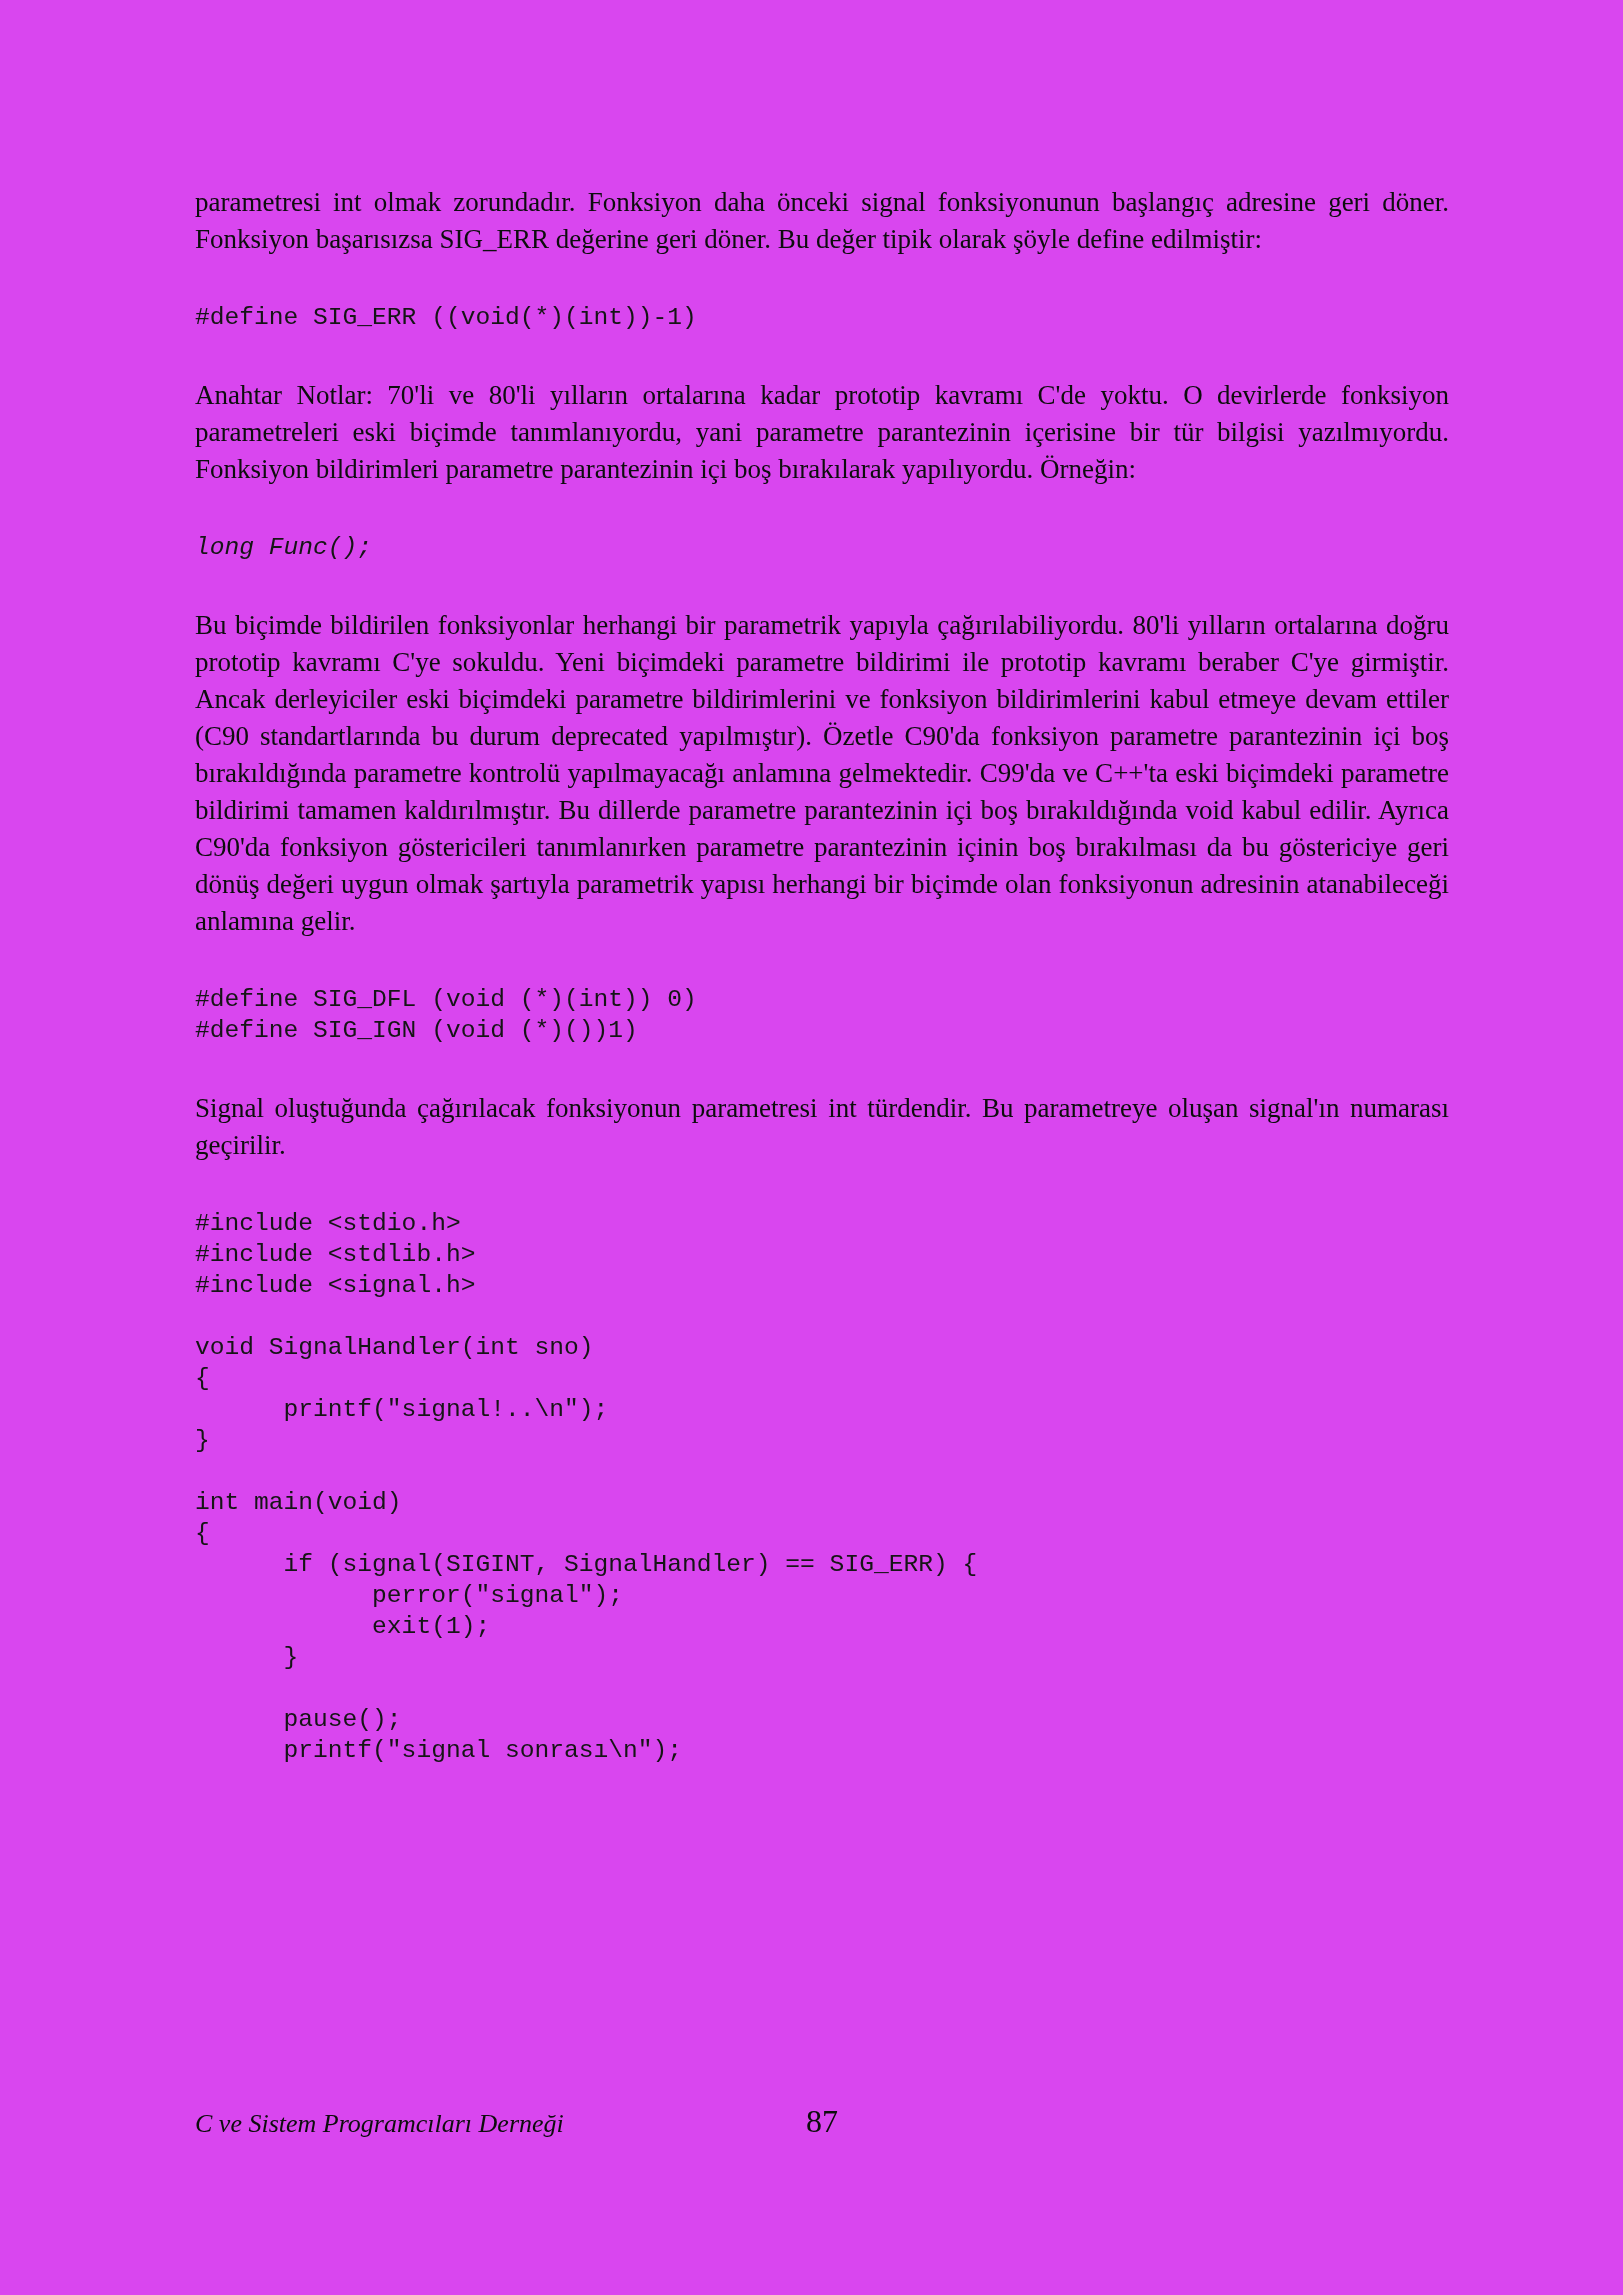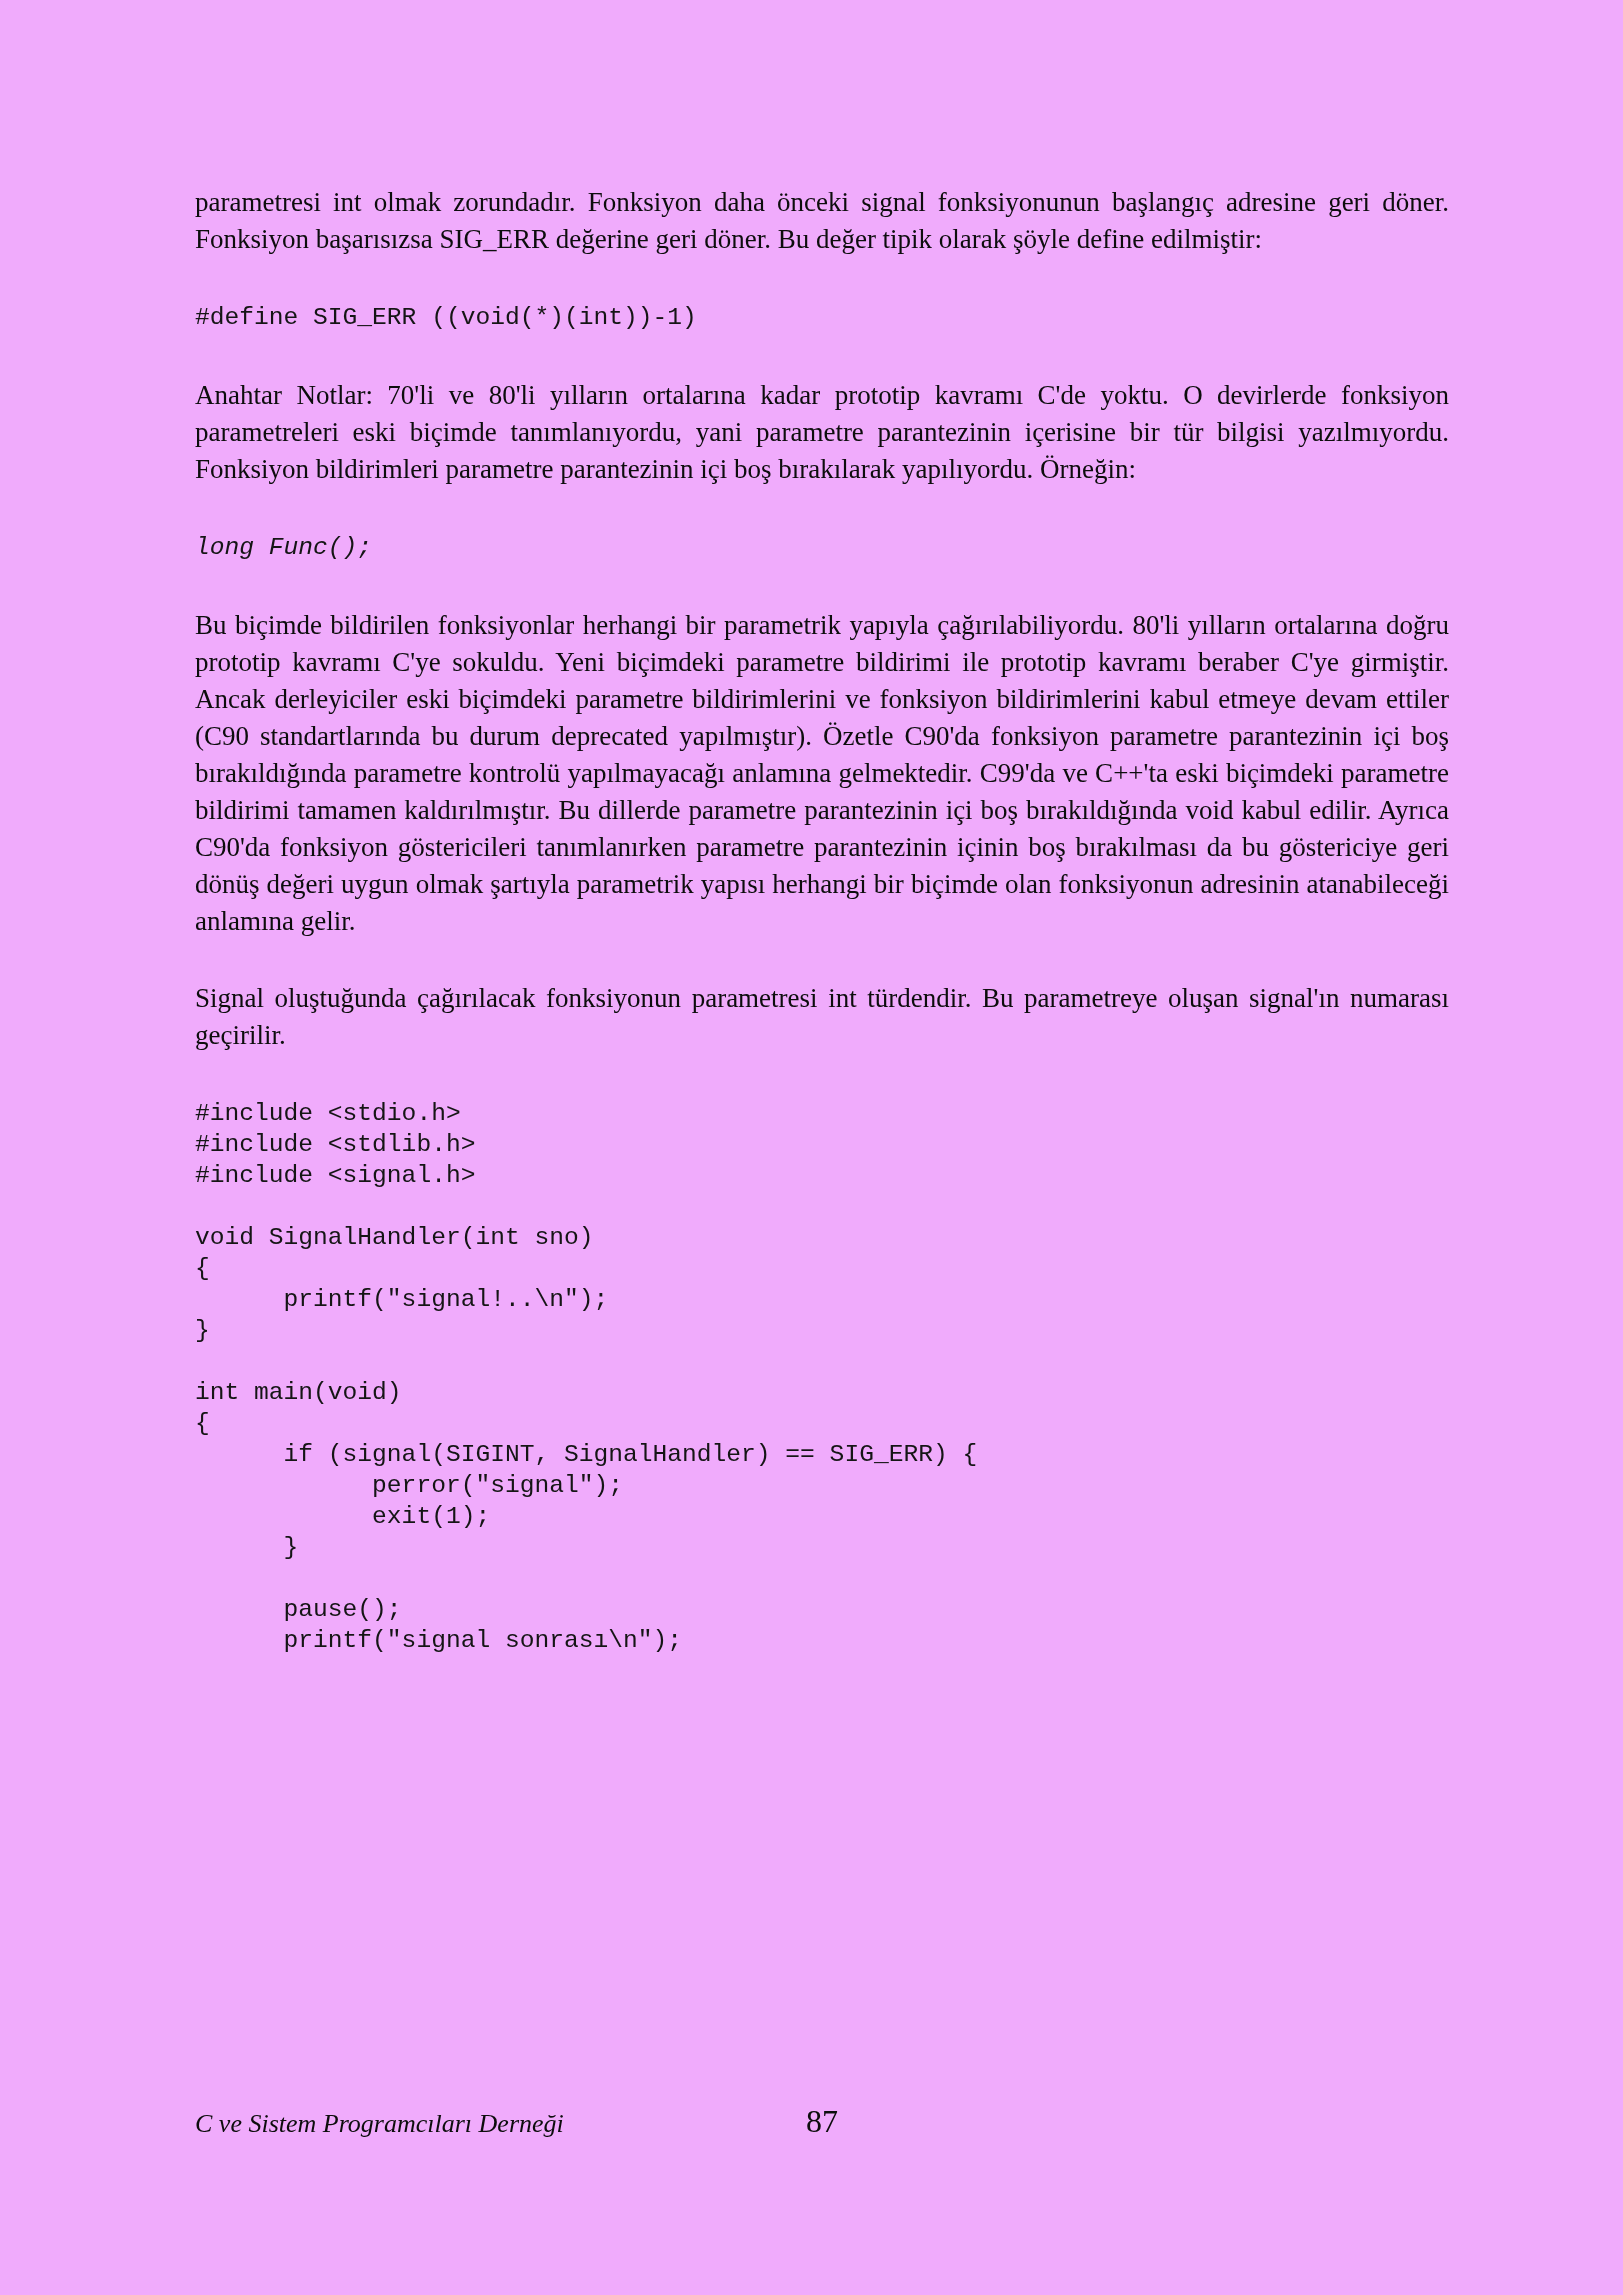--- a/index.html
+++ b/index.html
@@ -4,21 +4,21 @@
 <style>
   html, body {
     margin: 0;
     padding: 0;
     background: #e8e8e8;
   }
   .page {
     position: relative;
     width: 1624px;
     height: 2295px;
-    background: #f0abfc;
+    background: #d946ef;
     color: #0d0d0d;
     overflow: hidden;
     font-family: "Liberation Serif", serif;
   }
   .content {
     position: absolute;
     left: 195px;
     top: 184px;
     width: 1254px;
   }
@@ -81,20 +81,22 @@
 
     <pre class="code">#define SIG_ERR ((void(*)(int))-1)</pre>
 
     <p class="body italic">Anahtar Notlar: 70'li ve 80'li yılların ortalarına kadar prototip kavramı C'de yoktu. O devirlerde fonksiyon parametreleri eski biçimde tanımlanıyordu, yani parametre parantezinin içerisine bir tür bilgisi yazılmıyordu. Fonksiyon bildirimleri parametre parantezinin içi boş bırakılarak yapılıyordu. Örneğin:</p>
 
     <pre class="code italic">long Func();</pre>
 
     <p class="body italic">Bu biçimde bildirilen fonksiyonlar herhangi bir parametrik yapıyla çağırılabiliyordu. 80'li yılların ortalarına doğru prototip kavramı C'ye sokuldu. Yeni biçimdeki parametre bildirimi ile prototip kavramı beraber C'ye girmiştir. Ancak derleyiciler eski biçimdeki parametre bildirimlerini ve fonksiyon bildirimlerini kabul etmeye devam ettiler (C90 standartlarında bu durum deprecated yapılmıştır). Özetle C90'da fonksiyon parametre parantezinin içi boş bırakıldığında parametre kontrolü yapılmayacağı anlamına gelmektedir. C99'da ve C++'ta eski biçimdeki parametre bildirimi tamamen kaldırılmıştır. Bu dillerde parametre parantezinin içi boş bırakıldığında void kabul edilir. Ayrıca C90'da fonksiyon göstericileri tanımlanırken parametre parantezinin içinin boş bırakılması da bu göstericiye geri dönüş değeri uygun olmak şartıyla parametrik yapısı herhangi bir biçimde olan fonksiyonun adresinin atanabileceği anlamına gelir.</p>
 
 
+    <pre class="code">#define SIG_DFL (void (*)(int)) 0)
+#define SIG_IGN (void (*)())1)</pre>
 
 
     <p class="body">Signal oluştuğunda çağırılacak fonksiyonun parametresi int türdendir. Bu parametreye oluşan signal'ın numarası geçirilir.</p>
 
     <pre class="code">#include &lt;stdio.h&gt;
 #include &lt;stdlib.h&gt;
 #include &lt;signal.h&gt;
 
 void SignalHandler(int sno)
 {

